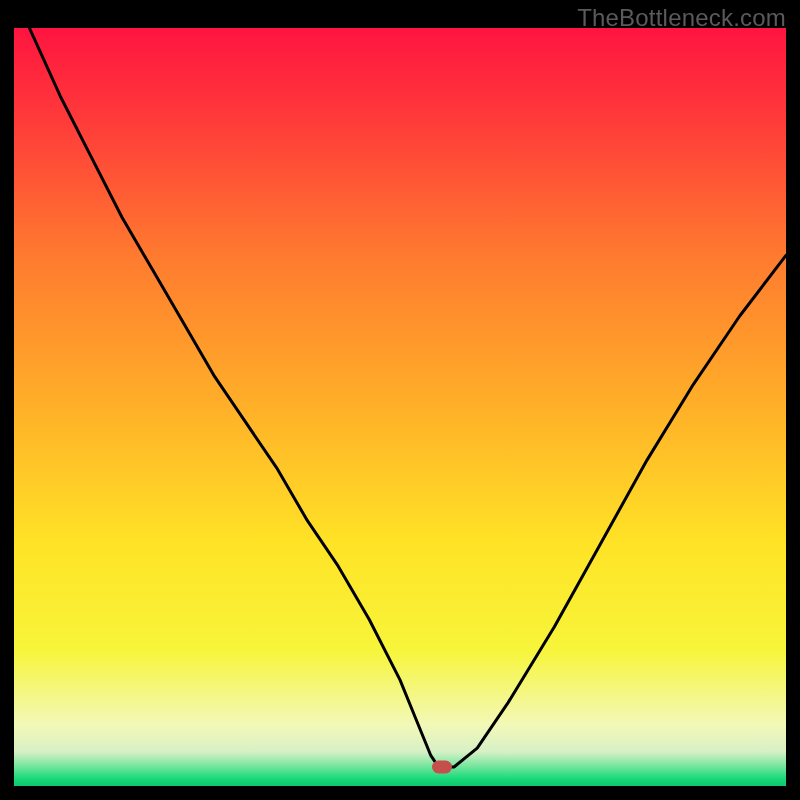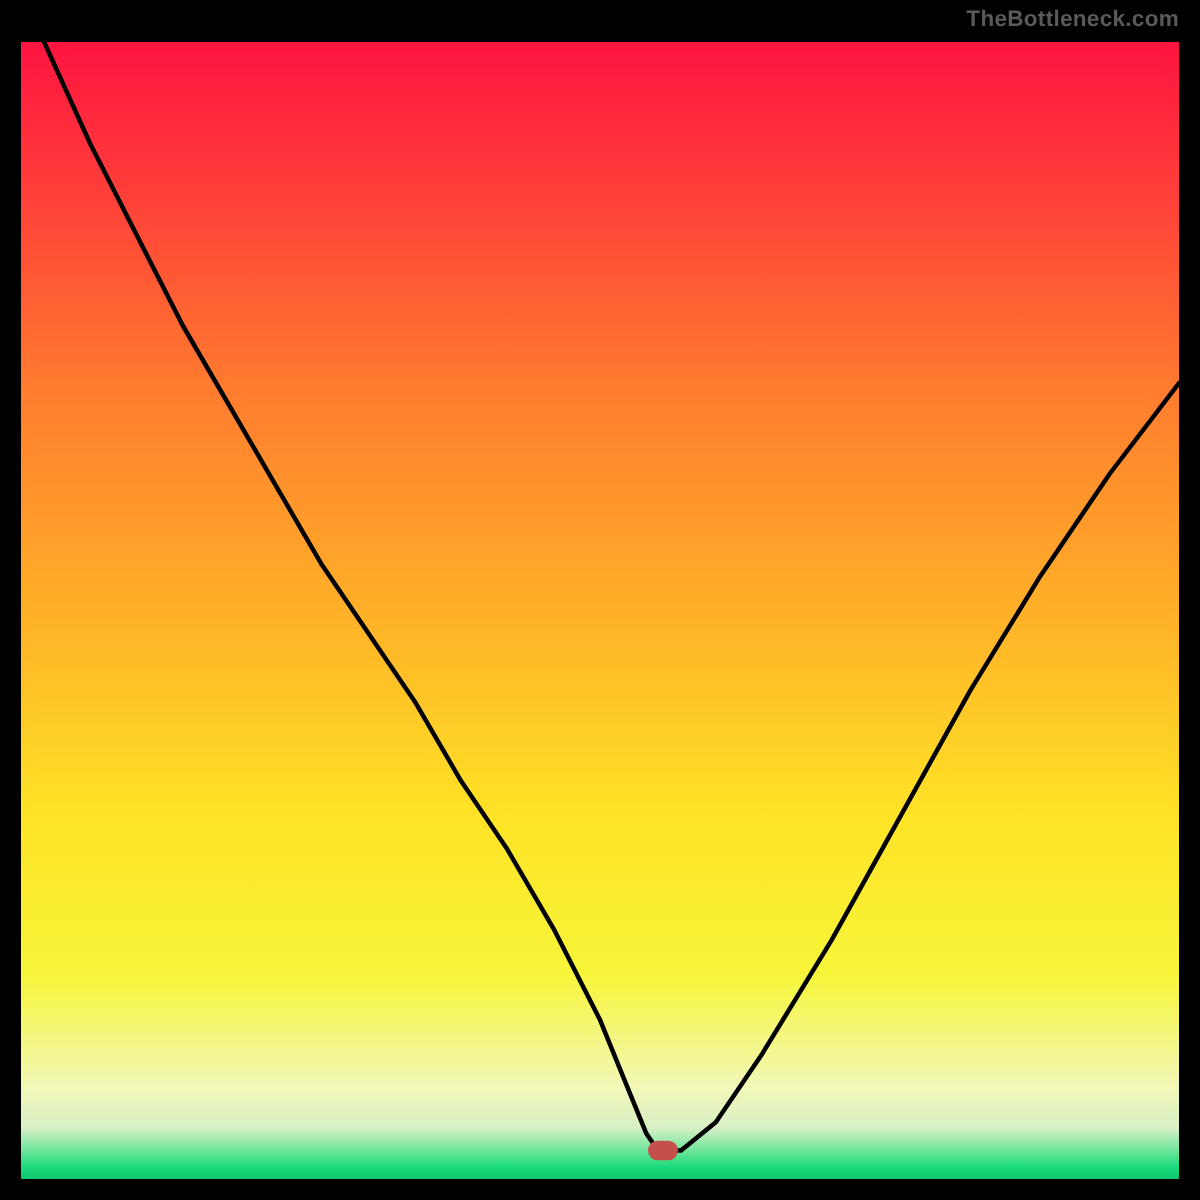--- a/index.html
+++ b/index.html
@@ -25,22 +25,22 @@
     top: 0;
     width: 772px;
     height: 758px;
     display: block;
   }
   .watermark {
     position: absolute;
     top: 4px;
     right: 14px;
     color: #5a5a5a;
-    font-size: 15px;
-    font-weight: 700;
+    font-size: 24px;
+    font-weight: 400;
     letter-spacing: 0.2px;
   }
   .marker {
     position: absolute;
     width: 20px;
     height: 13px;
     border-radius: 7px;
     transform: translate(-50%, -50%);
   }
 </style>

